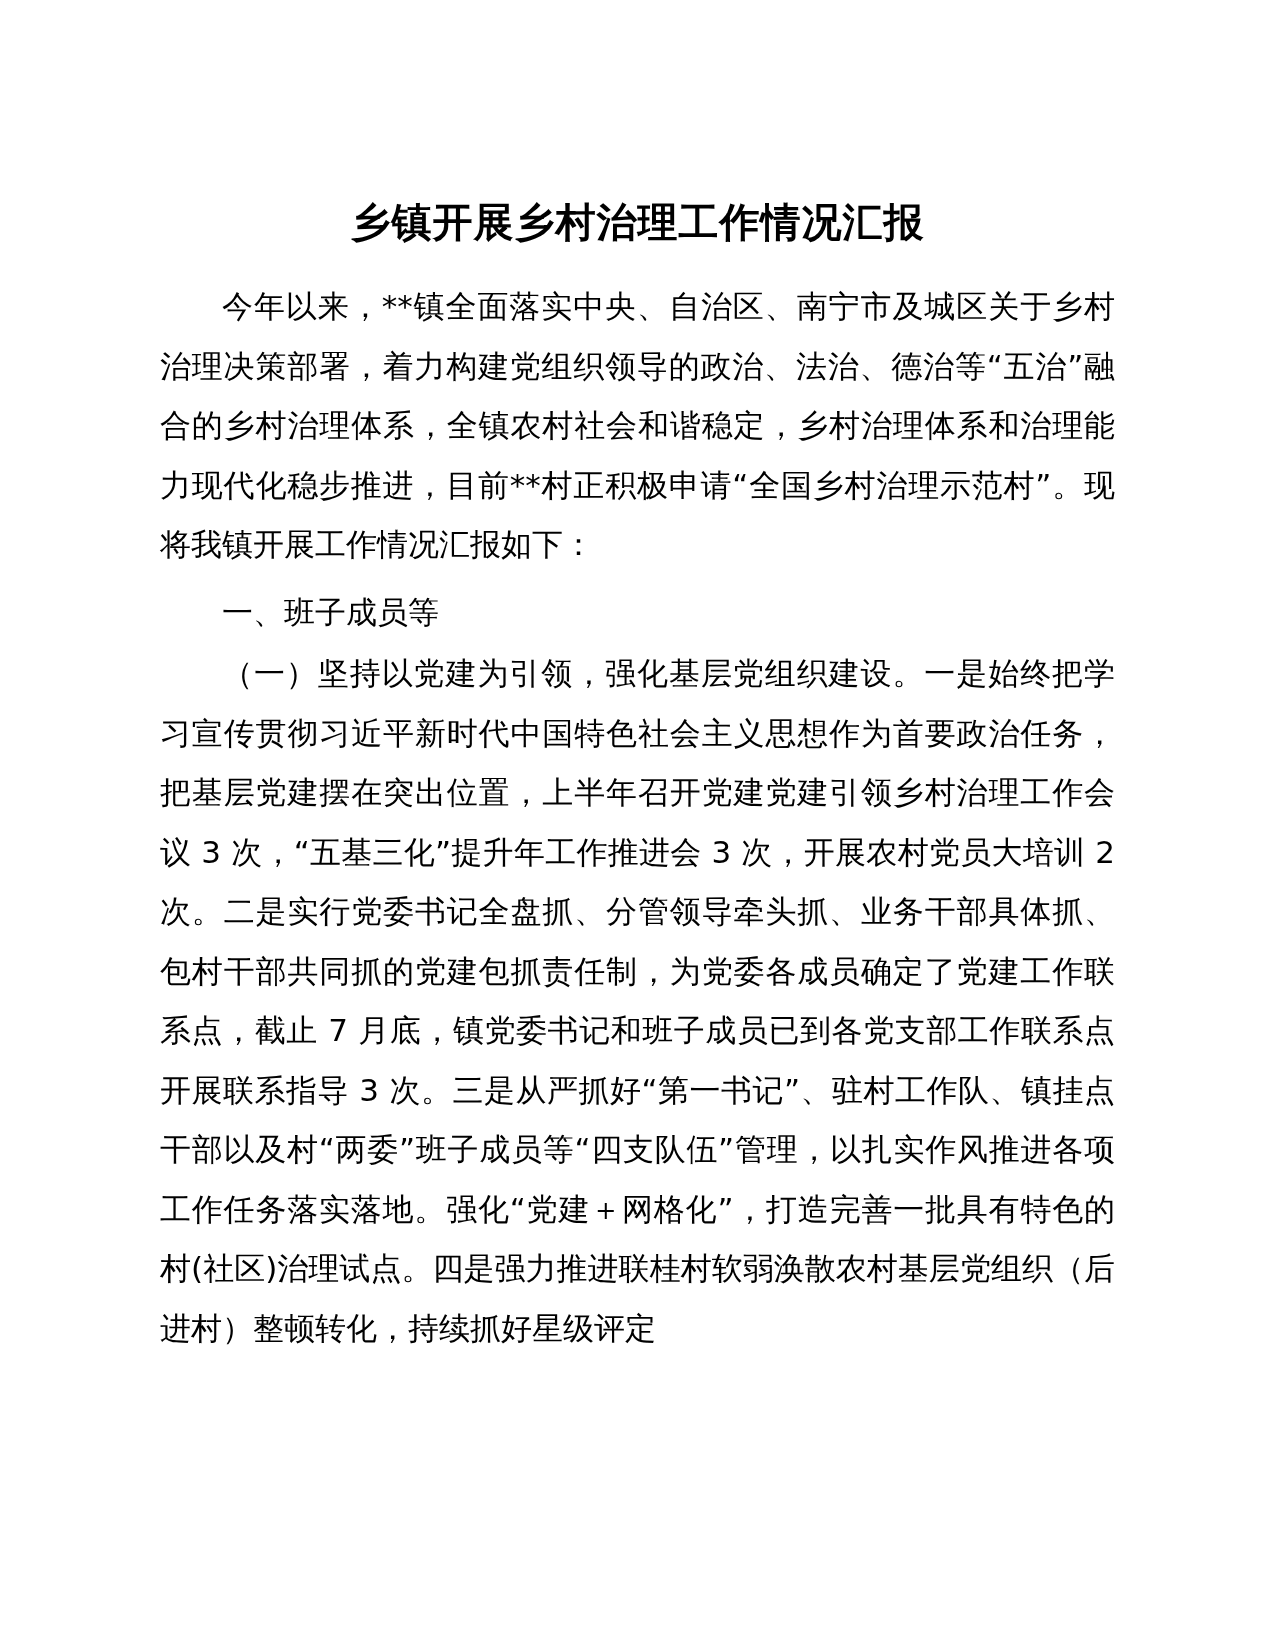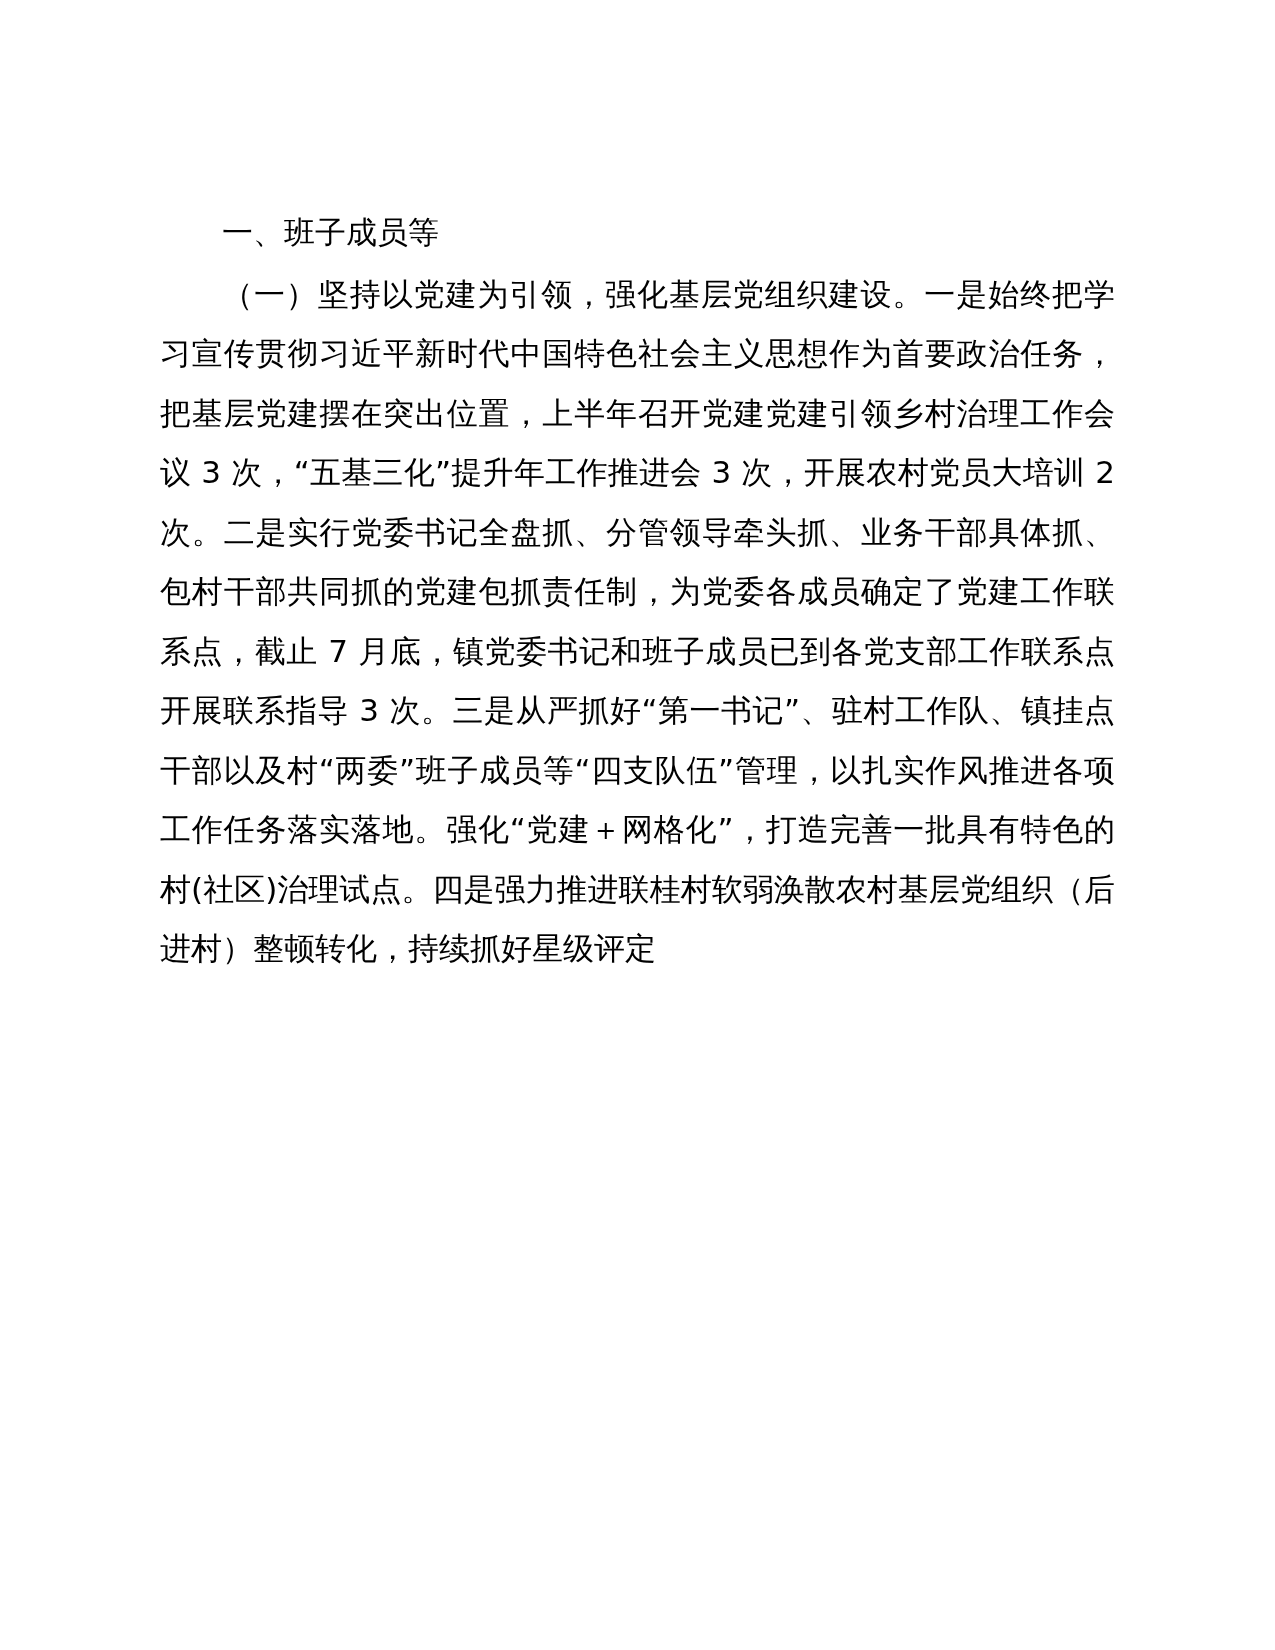--- a/index.html
+++ b/index.html
@@ -43,19 +43,21 @@
   }
   .para.heading {
     margin-top: 8px;
   }
 </style>
 </head>
 <body>
 
 <div class="page">
 
+  <h1 class="doc-title">乡镇开展乡村治理工作情况汇报</h1>
 
+  <p class="para">今年以来，**镇全面落实中央、自治区、南宁市及城区关于乡村治理决策部署，着力构建党组织领导的政治、法治、德治等“五治”融合的乡村治理体系，全镇农村社会和谐稳定，乡村治理体系和治理能力现代化稳步推进，目前**村正积极申请“全国乡村治理示范村”。现将我镇开展工作情况汇报如下：</p>
 
   <p class="para heading">一、班子成员等</p>
 
   <p class="para">（一）坚持以党建为引领，强化基层党组织建设。一是始终把学习宣传贯彻习近平新时代中国特色社会主义思想作为首要政治任务，把基层党建摆在突出位置，上半年召开党建党建引领乡村治理工作会议 3 次，“五基三化”提升年工作推进会 3 次，开展农村党员大培训 2 次。二是实行党委书记全盘抓、分管领导牵头抓、业务干部具体抓、包村干部共同抓的党建包抓责任制，为党委各成员确定了党建工作联系点，截止 7 月底，镇党委书记和班子成员已到各党支部工作联系点开展联系指导 3 次。三是从严抓好“第一书记”、驻村工作队、镇挂点干部以及村“两委”班子成员等“四支队伍”管理，以扎实作风推进各项工作任务落实落地。强化“党建＋网格化”，打造完善一批具有特色的村(社区)治理试点。四是强力推进联桂村软弱涣散农村基层党组织（后进村）整顿转化，持续抓好星级评定</p>
 
 </div>
 
 </body></html>

